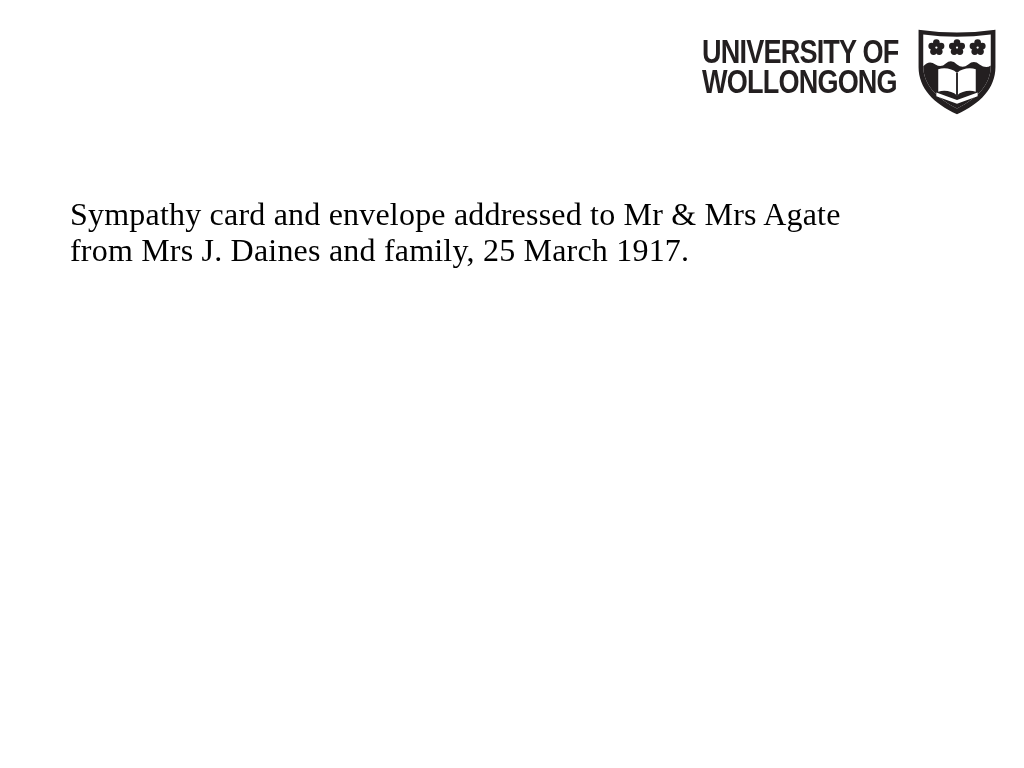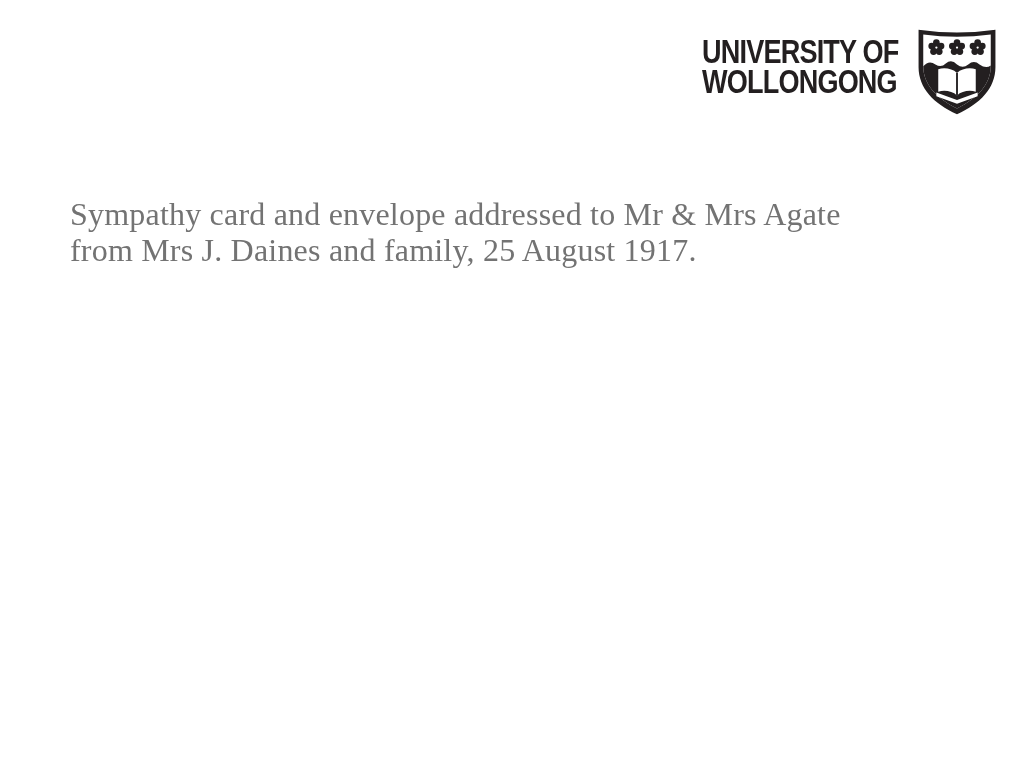--- a/index.html
+++ b/index.html
@@ -45,21 +45,21 @@
     margin-left: 12px;
   }
 
   
   .caption {
     position: absolute;
     left: 70px;
     top: 196px;
     font-size: 32px;
     line-height: 36px;
-    color: #737373;
+    color: #000000;
     letter-spacing: 0.2px;
     white-space: nowrap;
   }
 </style>
 </head>
 <body>
 
 <div class="slide">
 
   <div class="logo">
@@ -112,16 +112,16 @@
         <path fill="#ffffff" d="M48,52 C43,47 34,46 28,48 L28,72 C34,70 43,71 48,76 Z"></path>
         <path fill="#ffffff" d="M48,52 C53,47 62,46 68,48 L68,72 C62,70 53,71 48,76 Z"></path>
         <path fill="#ffffff" d="M26,73 L26,77 L48,85 L70,77 L70,73 L48,81 Z"></path>
         <line x1="48" y1="52" x2="48" y2="76" stroke="#231f20" stroke-width="2"></line>
       </g>
     </svg>
   </div>
 
   <div class="caption">
     <div>Sympathy card and envelope addressed to Mr &amp; Mrs Agate</div>
-    <div>from Mrs J. Daines and family, 25 August 1917.</div>
+    <div>from Mrs J. Daines and family, 25 March 1917.</div>
   </div>
 
 </div>
 
 </body></html>

